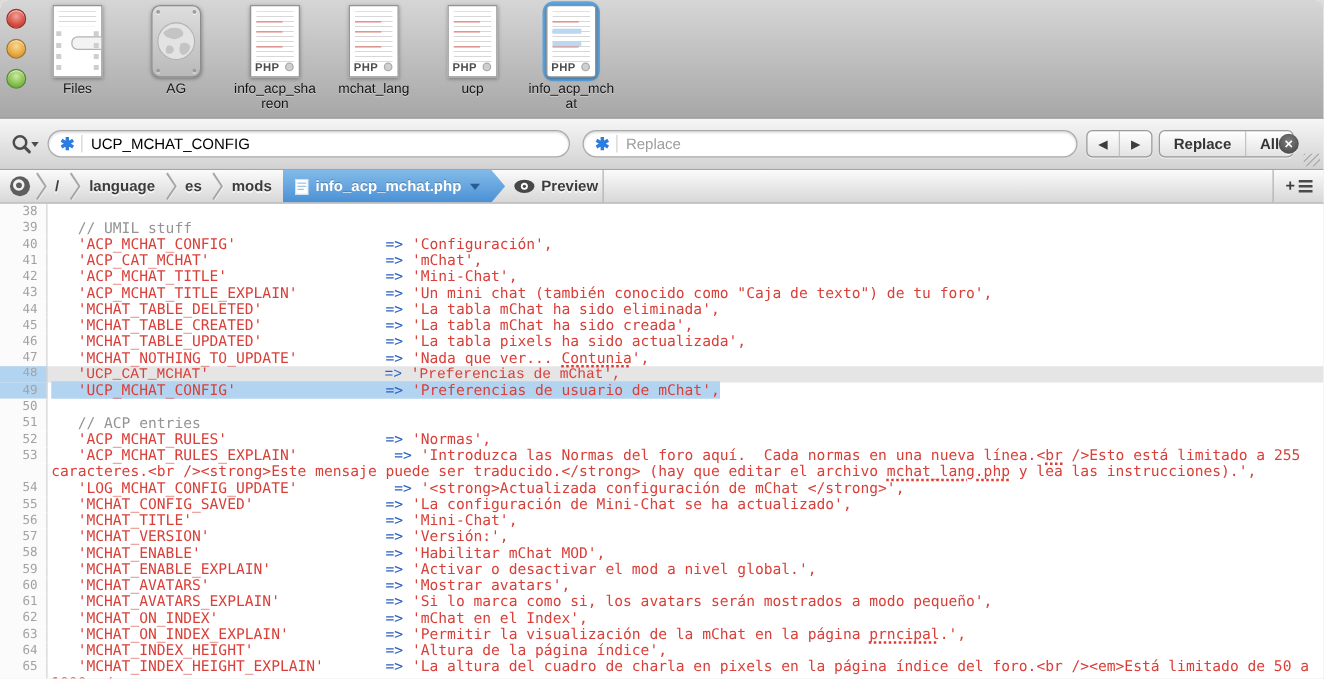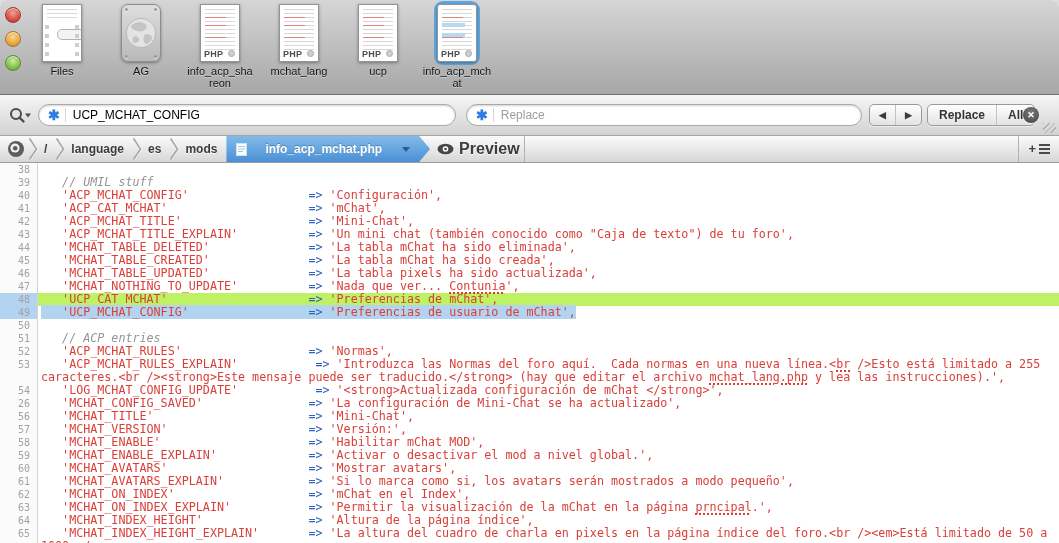--- a/index.html
+++ b/index.html
@@ -61,48 +61,48 @@
   .grip{position:absolute;right:3px;bottom:2px;width:13px;height:10px;
     background:repeating-linear-gradient(135deg,#b0b0b0 0 1px,transparent 1px 4px);}
 
   
   .pathbar{position:absolute;top:136px;left:0;right:0;height:26px;display:flex;align-items:stretch;
     background:linear-gradient(#fbfbfb,#d7d7d7);border-bottom:1px solid #9c9c9c;}
   .root-icon{align-self:center;margin:0 2px 0 7px;width:18px;height:18px;flex:0 0 auto;}
   .crumb{display:flex;align-items:center;padding:0 7px 0 5px;font-size:12px;font-weight:bold;color:#3c3c3c;
     text-shadow:0 1px 0 rgba(255,255,255,.7);}
   .sep{align-self:center;flex:0 0 auto;margin:0 1px;}
-  .blue-crumb{display:flex;align-items:center;gap:18px;color:#fff;font-weight:bold;font-size:12px;
+  .blue-crumb{display:flex;align-items:center;gap:5px;color:#fff;font-weight:bold;font-size:12px;
     background:linear-gradient(#82bbe9,#4b90d5);padding:0 20px 0 10px;margin-left:2px;
     clip-path:polygon(0 0,calc(100% - 11px) 0,100% 50%,calc(100% - 11px) 100%,0 100%);
     text-shadow:0 -1px 0 rgba(0,0,0,.25);}
   .caret{width:0;height:0;border-left:4px solid transparent;border-right:4px solid transparent;
     border-top:5px solid #2a5d8d;margin-left:2px;}
-  .preview{display:flex;align-items:center;gap:5px;padding:0 4px 0 7px;font-size:16px;font-weight:bold;color:#3c3c3c;
+  .preview{display:flex;align-items:center;gap:5px;padding:0 4px 0 7px;font-size:12px;font-weight:bold;color:#3c3c3c;
     text-shadow:0 1px 0 rgba(255,255,255,.7);}
   .pdivider{width:1px;background:#b2b2b2;}
   .spacer{flex:1;}
   .addbtn{display:flex;align-items:center;gap:3px;padding:0 9px;color:#3f3f3f;}
   .plus{font-size:13px;font-weight:bold;line-height:10px;}
   .hlines{display:flex;flex-direction:column;gap:2px;}
   .hlines i{display:block;width:11px;height:2px;background:#4a4a4a;}
 
   
   .editor{position:absolute;top:163px;left:0;right:0;bottom:0;background:#fff;overflow:hidden;
     font-family:"DejaVu Sans Mono",monospace;font-size:11.7px;line-height:13px;}
   .row{display:flex;height:13px;}
   .ln{flex:0 0 30px;padding-right:7px;text-align:right;font-size:10px;color:#a2a2a2;
     background:#fbfbfb;border-right:1px solid #d5d5d5;line-height:13px;}
   .code{white-space:pre;padding-left:3px;color:#333;}
   .sk,.ss,.su{color:#d9403a;}
   .so{color:#2d62c4;}
-  .sc{color:#949494;font-style:italic;}
+  .sc{color:#949494;}
   .sp{color:#333;}
   .su{text-decoration:underline dotted #e03b30;text-decoration-thickness:1.5px;text-underline-offset:2px;}
-  .row.hl-full{background:#bef264;}
+  .row.hl-full{background:#e5e5e5;font-family:Liberation Mono, monospace;}
   .row.hl-full .ln,.row.hl-text .ln{background:#b3d4f1;}
   .row.hl-text .hlwrap{background:#b3d4f1;}
 </style>
 </head>
 <body>
 
 <div class="window">
 
   <div class="tabbar">
     <div class="lights">
@@ -336,21 +336,21 @@
       </div>
       <div class="row">
         <span class="ln"></span>
         <span class="code"><span class="ss">caracteres.&lt;br /&gt;&lt;strong&gt;Este mensaje puede ser traducido.&lt;/strong&gt; (hay que editar el archivo </span><span class="su">mchat_lang.php</span><span class="ss"> y lea las instrucciones).',</span></span>
       </div>
       <div class="row">
         <span class="ln">54</span>
         <span class="code"><span class="sk">   'LOG_MCHAT_CONFIG_UPDATE'</span><span class="sp">           </span><span class="so">=&gt;</span><span class="ss"> '&lt;strong&gt;Actualizada configuración de mChat &lt;/strong&gt;',</span></span>
       </div>
       <div class="row">
-        <span class="ln">26</span>
+        <span class="ln">55</span>
         <span class="code"><span class="sk">   'MCHAT_CONFIG_SAVED'</span><span class="sp">               </span><span class="so">=&gt;</span><span class="ss"> 'La configuración de Mini-Chat se ha actualizado',</span></span>
       </div>
       <div class="row">
         <span class="ln">56</span>
         <span class="code"><span class="sk">   'MCHAT_TITLE'</span><span class="sp">                      </span><span class="so">=&gt;</span><span class="ss"> 'Mini-Chat',</span></span>
       </div>
       <div class="row">
         <span class="ln">57</span>
         <span class="code"><span class="sk">   'MCHAT_VERSION'</span><span class="sp">                    </span><span class="so">=&gt;</span><span class="ss"> 'Versión:',</span></span>
       </div>

